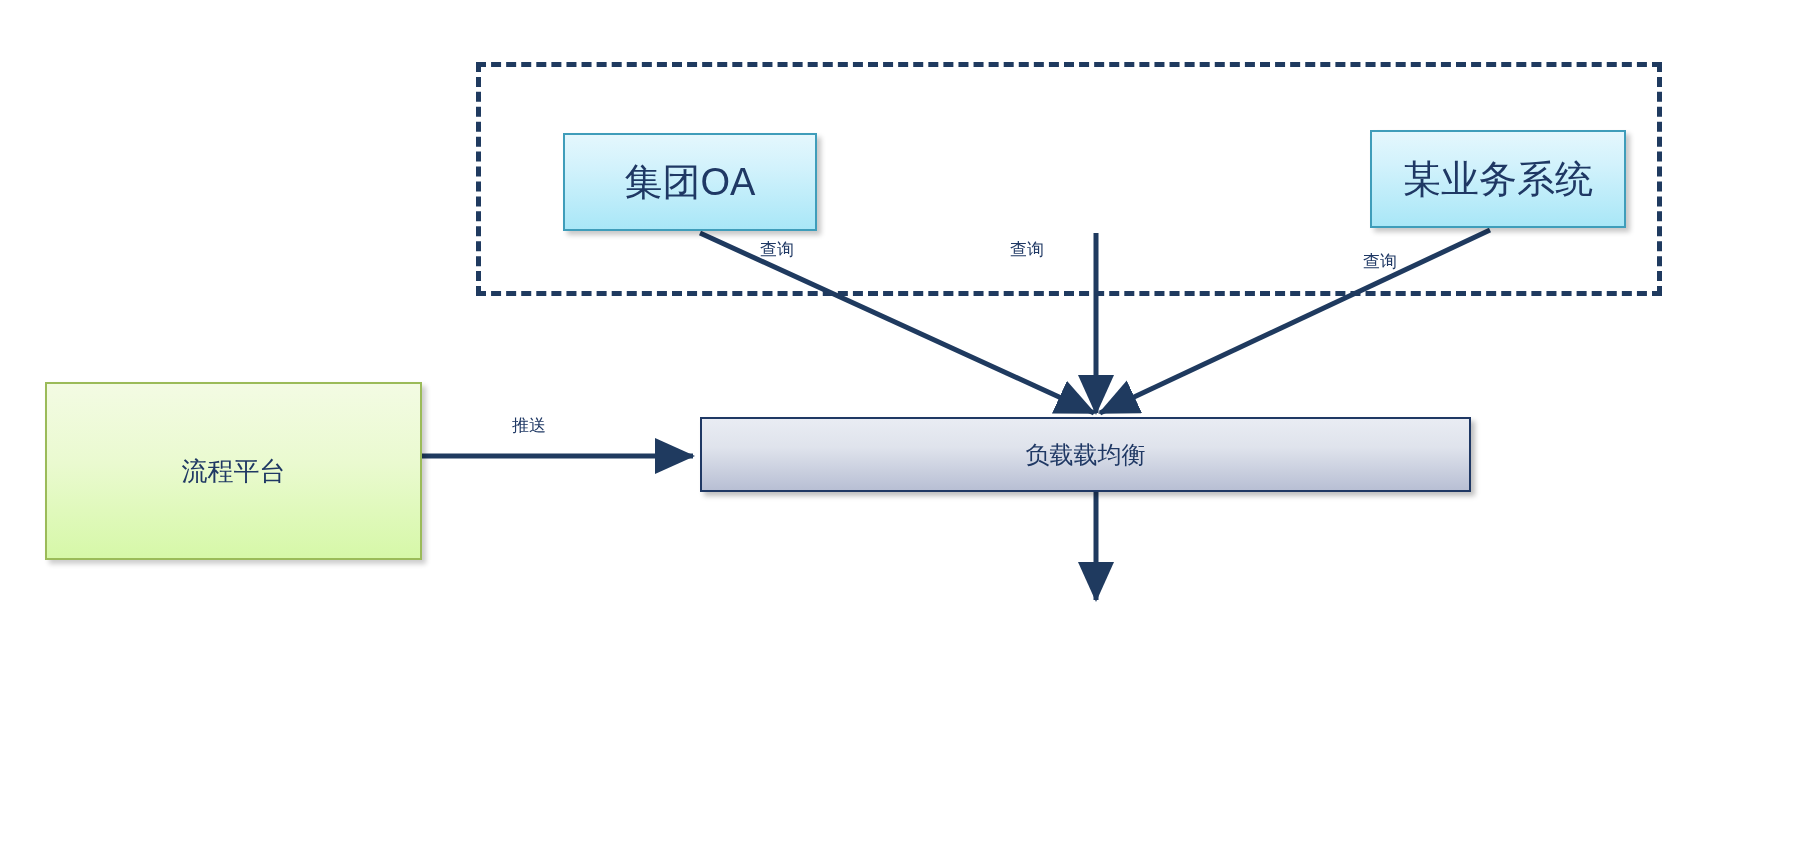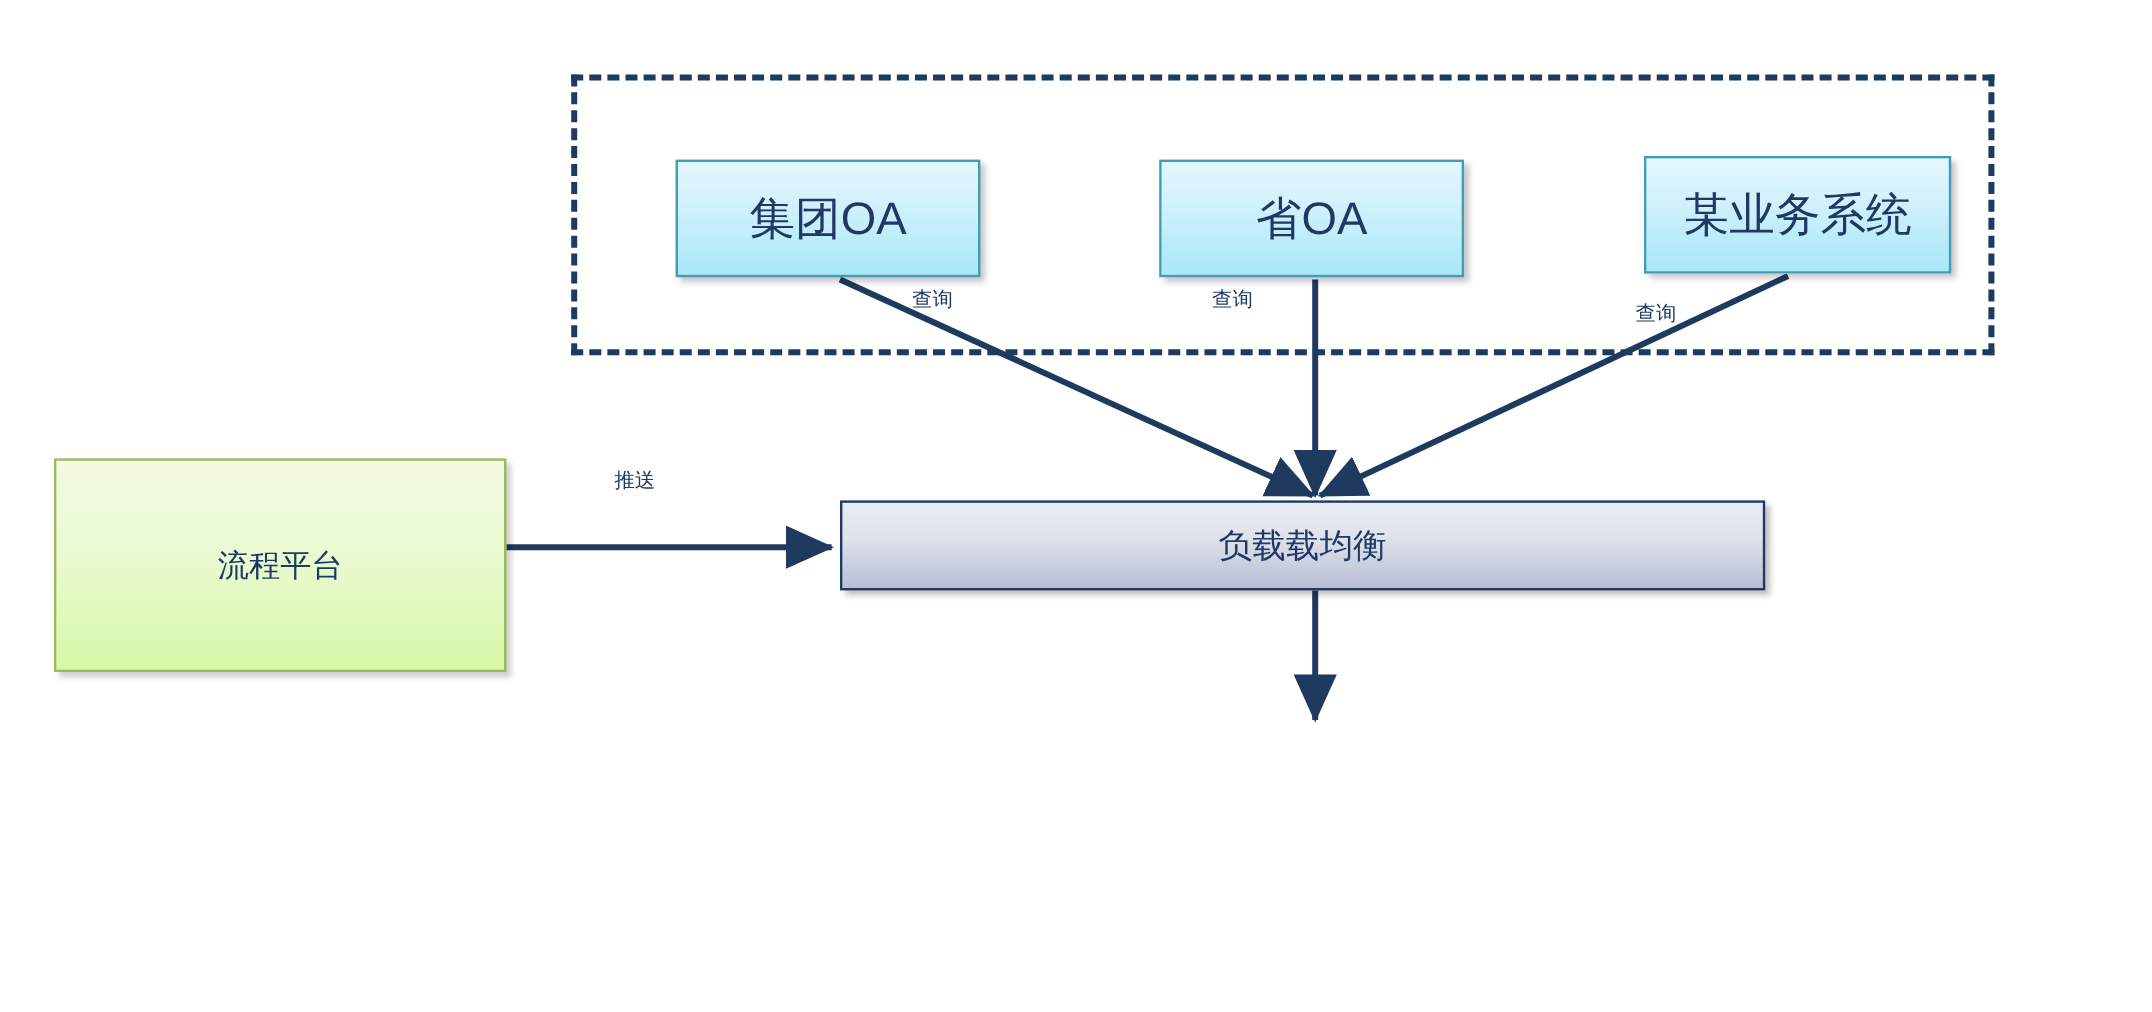--- a/index.html
+++ b/index.html
@@ -66,21 +66,21 @@
     font-size: 26px;
     color: #1f3864;
     margin-top: 12px;
   }
 
   
   .node-grey {
     background: linear-gradient(180deg, #e9ecf3 0%, #dfe3ec 40%, #b8bfd4 100%);
     border: 2px solid #1f3864;
     box-shadow: 4px 4px 5px rgba(0,0,0,0.25);
-    font-size: 28px;
+    font-size: 24px;
     color: #1f3864;
   }
 
   
   #node-group-oa      { left: 563px;  top: 133px; width: 254px; height: 98px; }
   #node-province-oa   { left: 966px;  top: 133px; width: 254px; height: 98px; }
   #node-business-sys  { left: 1370px; top: 130px; width: 256px; height: 98px; text-align: center; }
   #node-process-plat  { left: 45px;   top: 370px; width: 377px; height: 178px; }
   #node-load-balancer { left: 700px;  top: 417px; width: 771px; height: 75px; }
   #node-task-center   { left: 700px;  top: 605px; width: 771px; height: 178px; }
@@ -88,21 +88,21 @@
   
   .edge-label {
     position: absolute;
     font-size: 17px;
     color: #1f3864;
     white-space: nowrap;
   }
   #label-query-1 { left: 760px;  top: 238px; }
   #label-query-2 { left: 1010px; top: 238px; }
   #label-query-3 { left: 1363px; top: 250px; }
-  #label-push    { left: 512px;  top: 389px; }
+  #label-push    { left: 512px;  top: 414px; }
 </style>
 </head>
 <body>
 
 <div id="canvas">
 
   <svg id="edges" viewBox="0 0 1793 843" width="1793" height="843" xmlns="http://www.w3.org/2000/svg">
     <defs>
       <marker id="arrowhead" markerWidth="9" markerHeight="9" refX="7.6" refY="3.6" orient="auto" markerUnits="strokeWidth">
         <path d="M0,0 L8,3.6 L0,7.2 z" fill="#1f3a5f"></path>
@@ -119,23 +119,20 @@
 
     <line x1="1096" y1="492" x2="1096" y2="600" stroke="#1f3a5f" stroke-width="5" marker-end="url(#arrowhead)"></line>
   </svg>
 
   <div class="group-region"></div>
 
   <div class="node node-blue" id="node-group-oa">
     <span>集团OA</span>
   </div>
 
-  <div class="node node-blue" id="node-province-oa">
-    <span>省OA</span>
-  </div>
 
   <div class="node node-blue" id="node-business-sys">
     <span>某业务系统</span>
   </div>
 
   <div class="node node-green" id="node-process-plat">
     <span>流程平台</span>
   </div>
 
   <div class="node node-grey" id="node-load-balancer">

